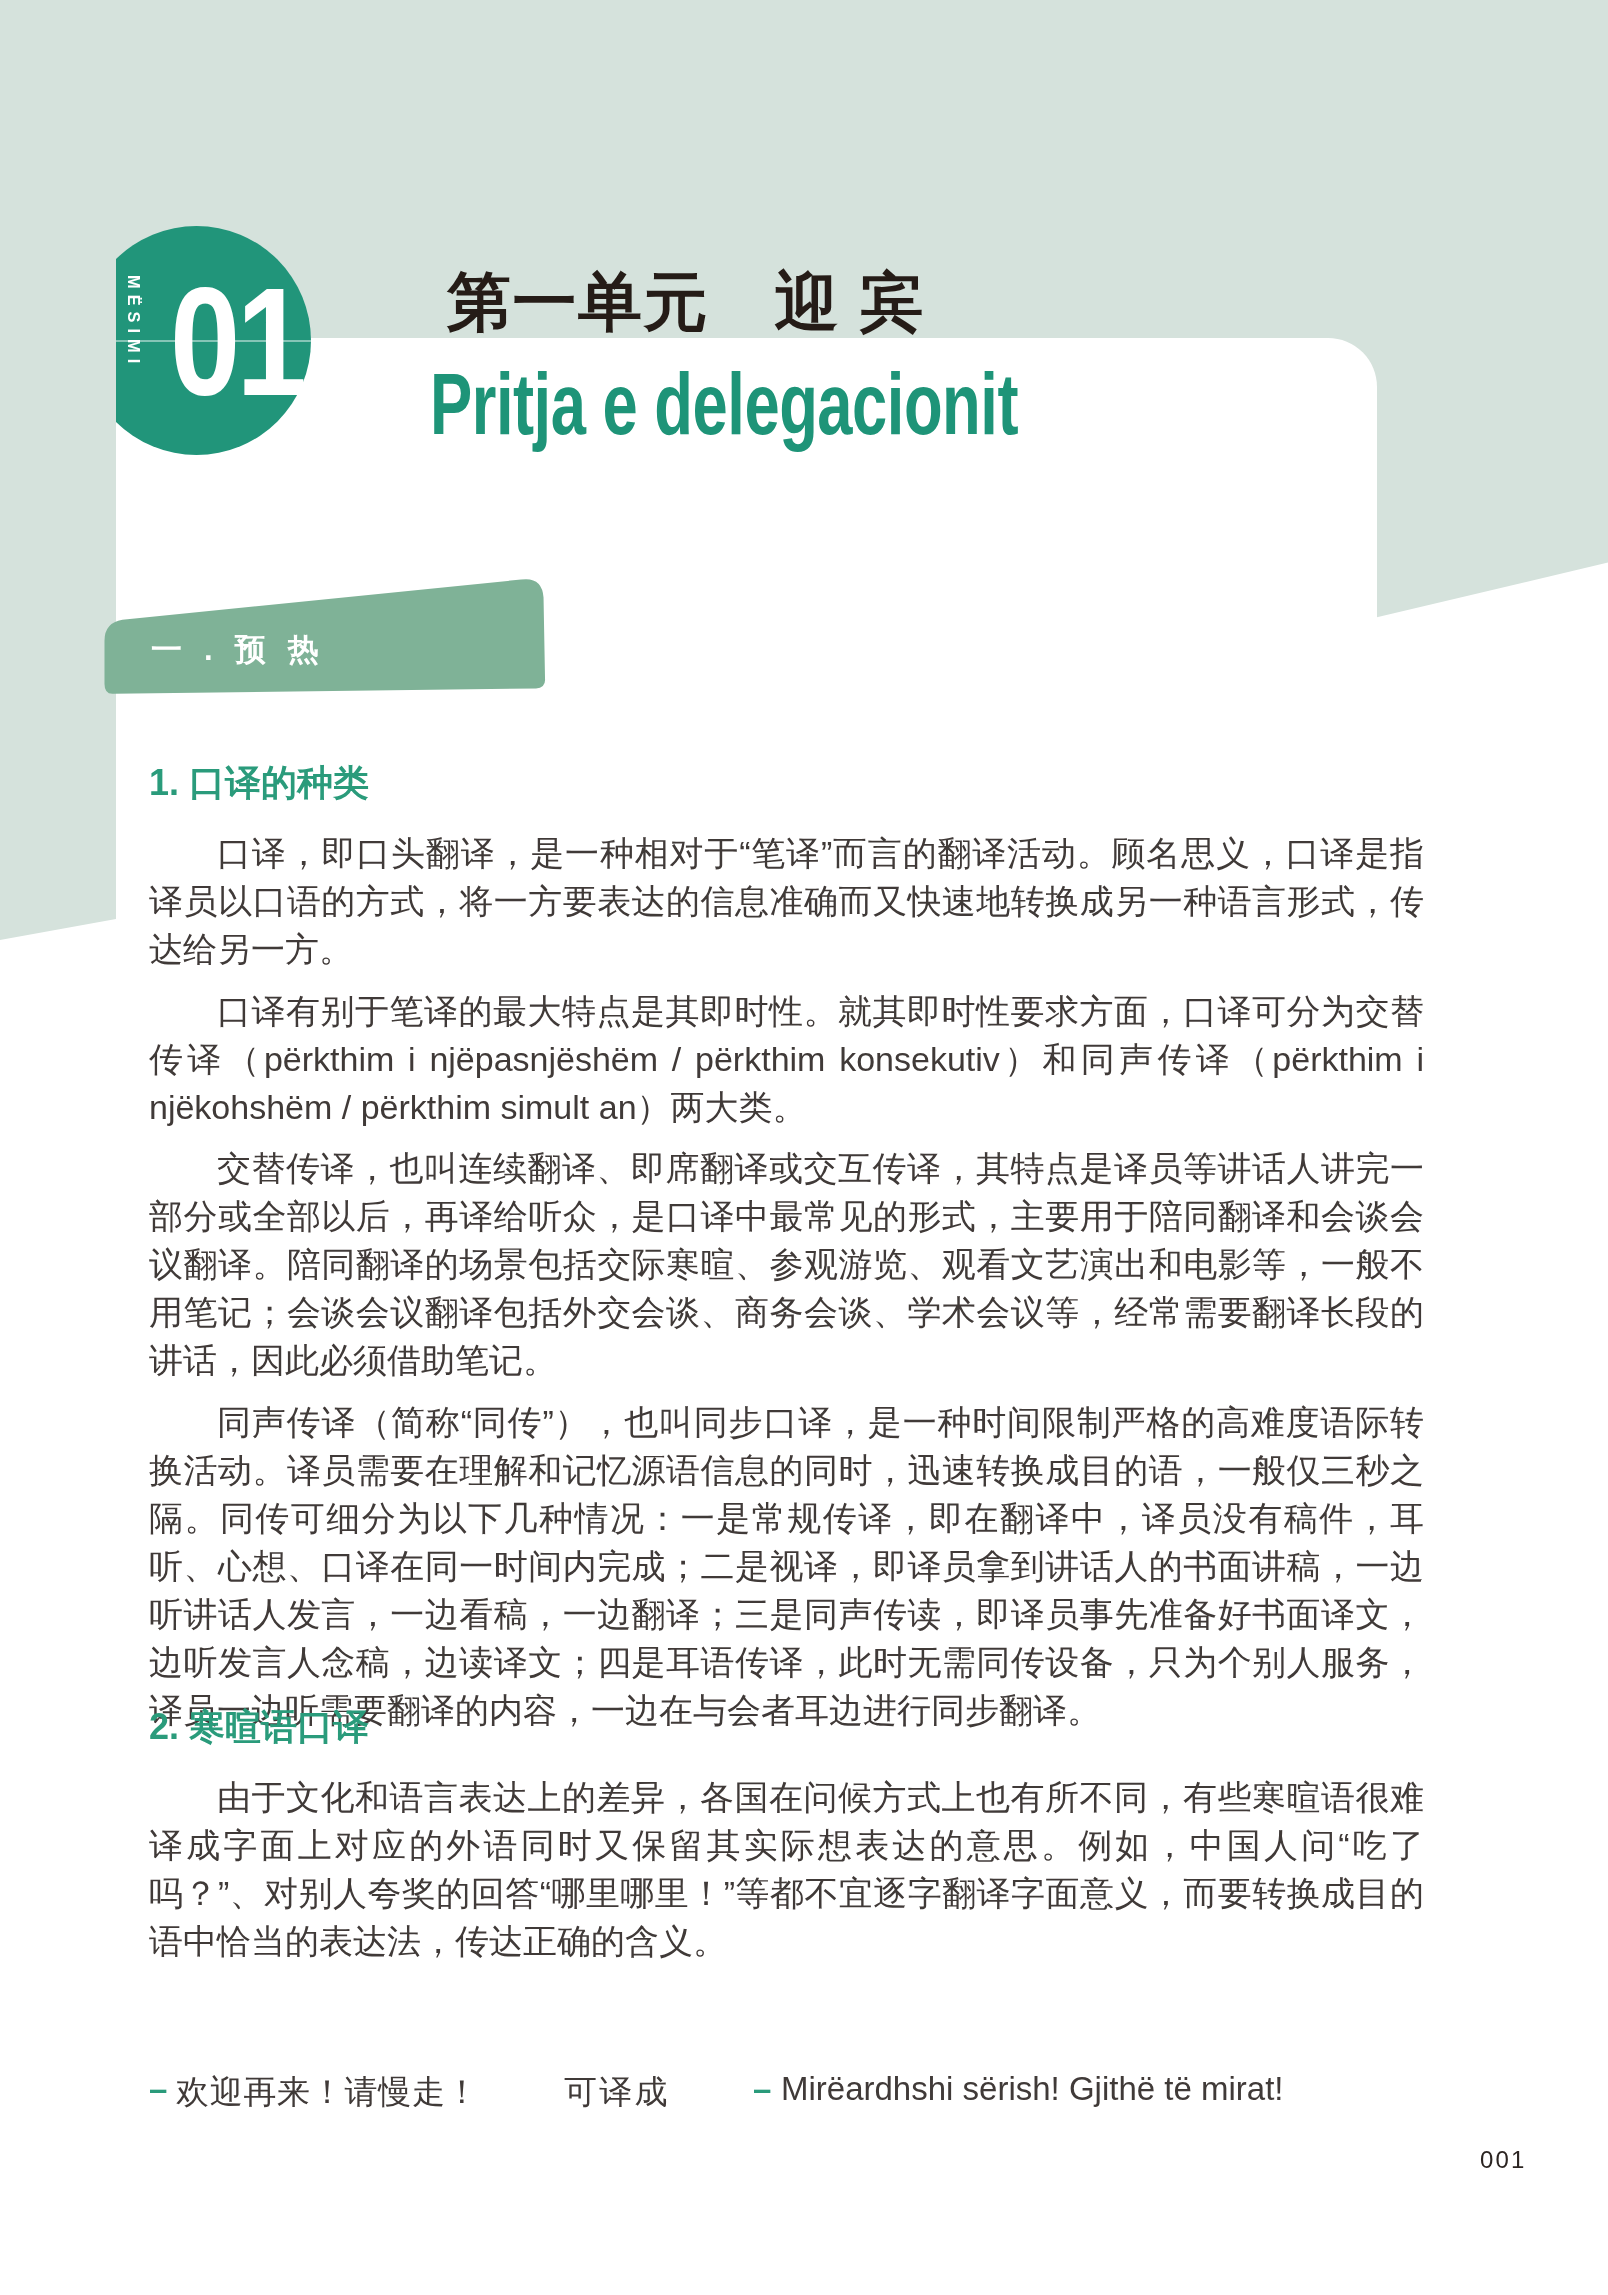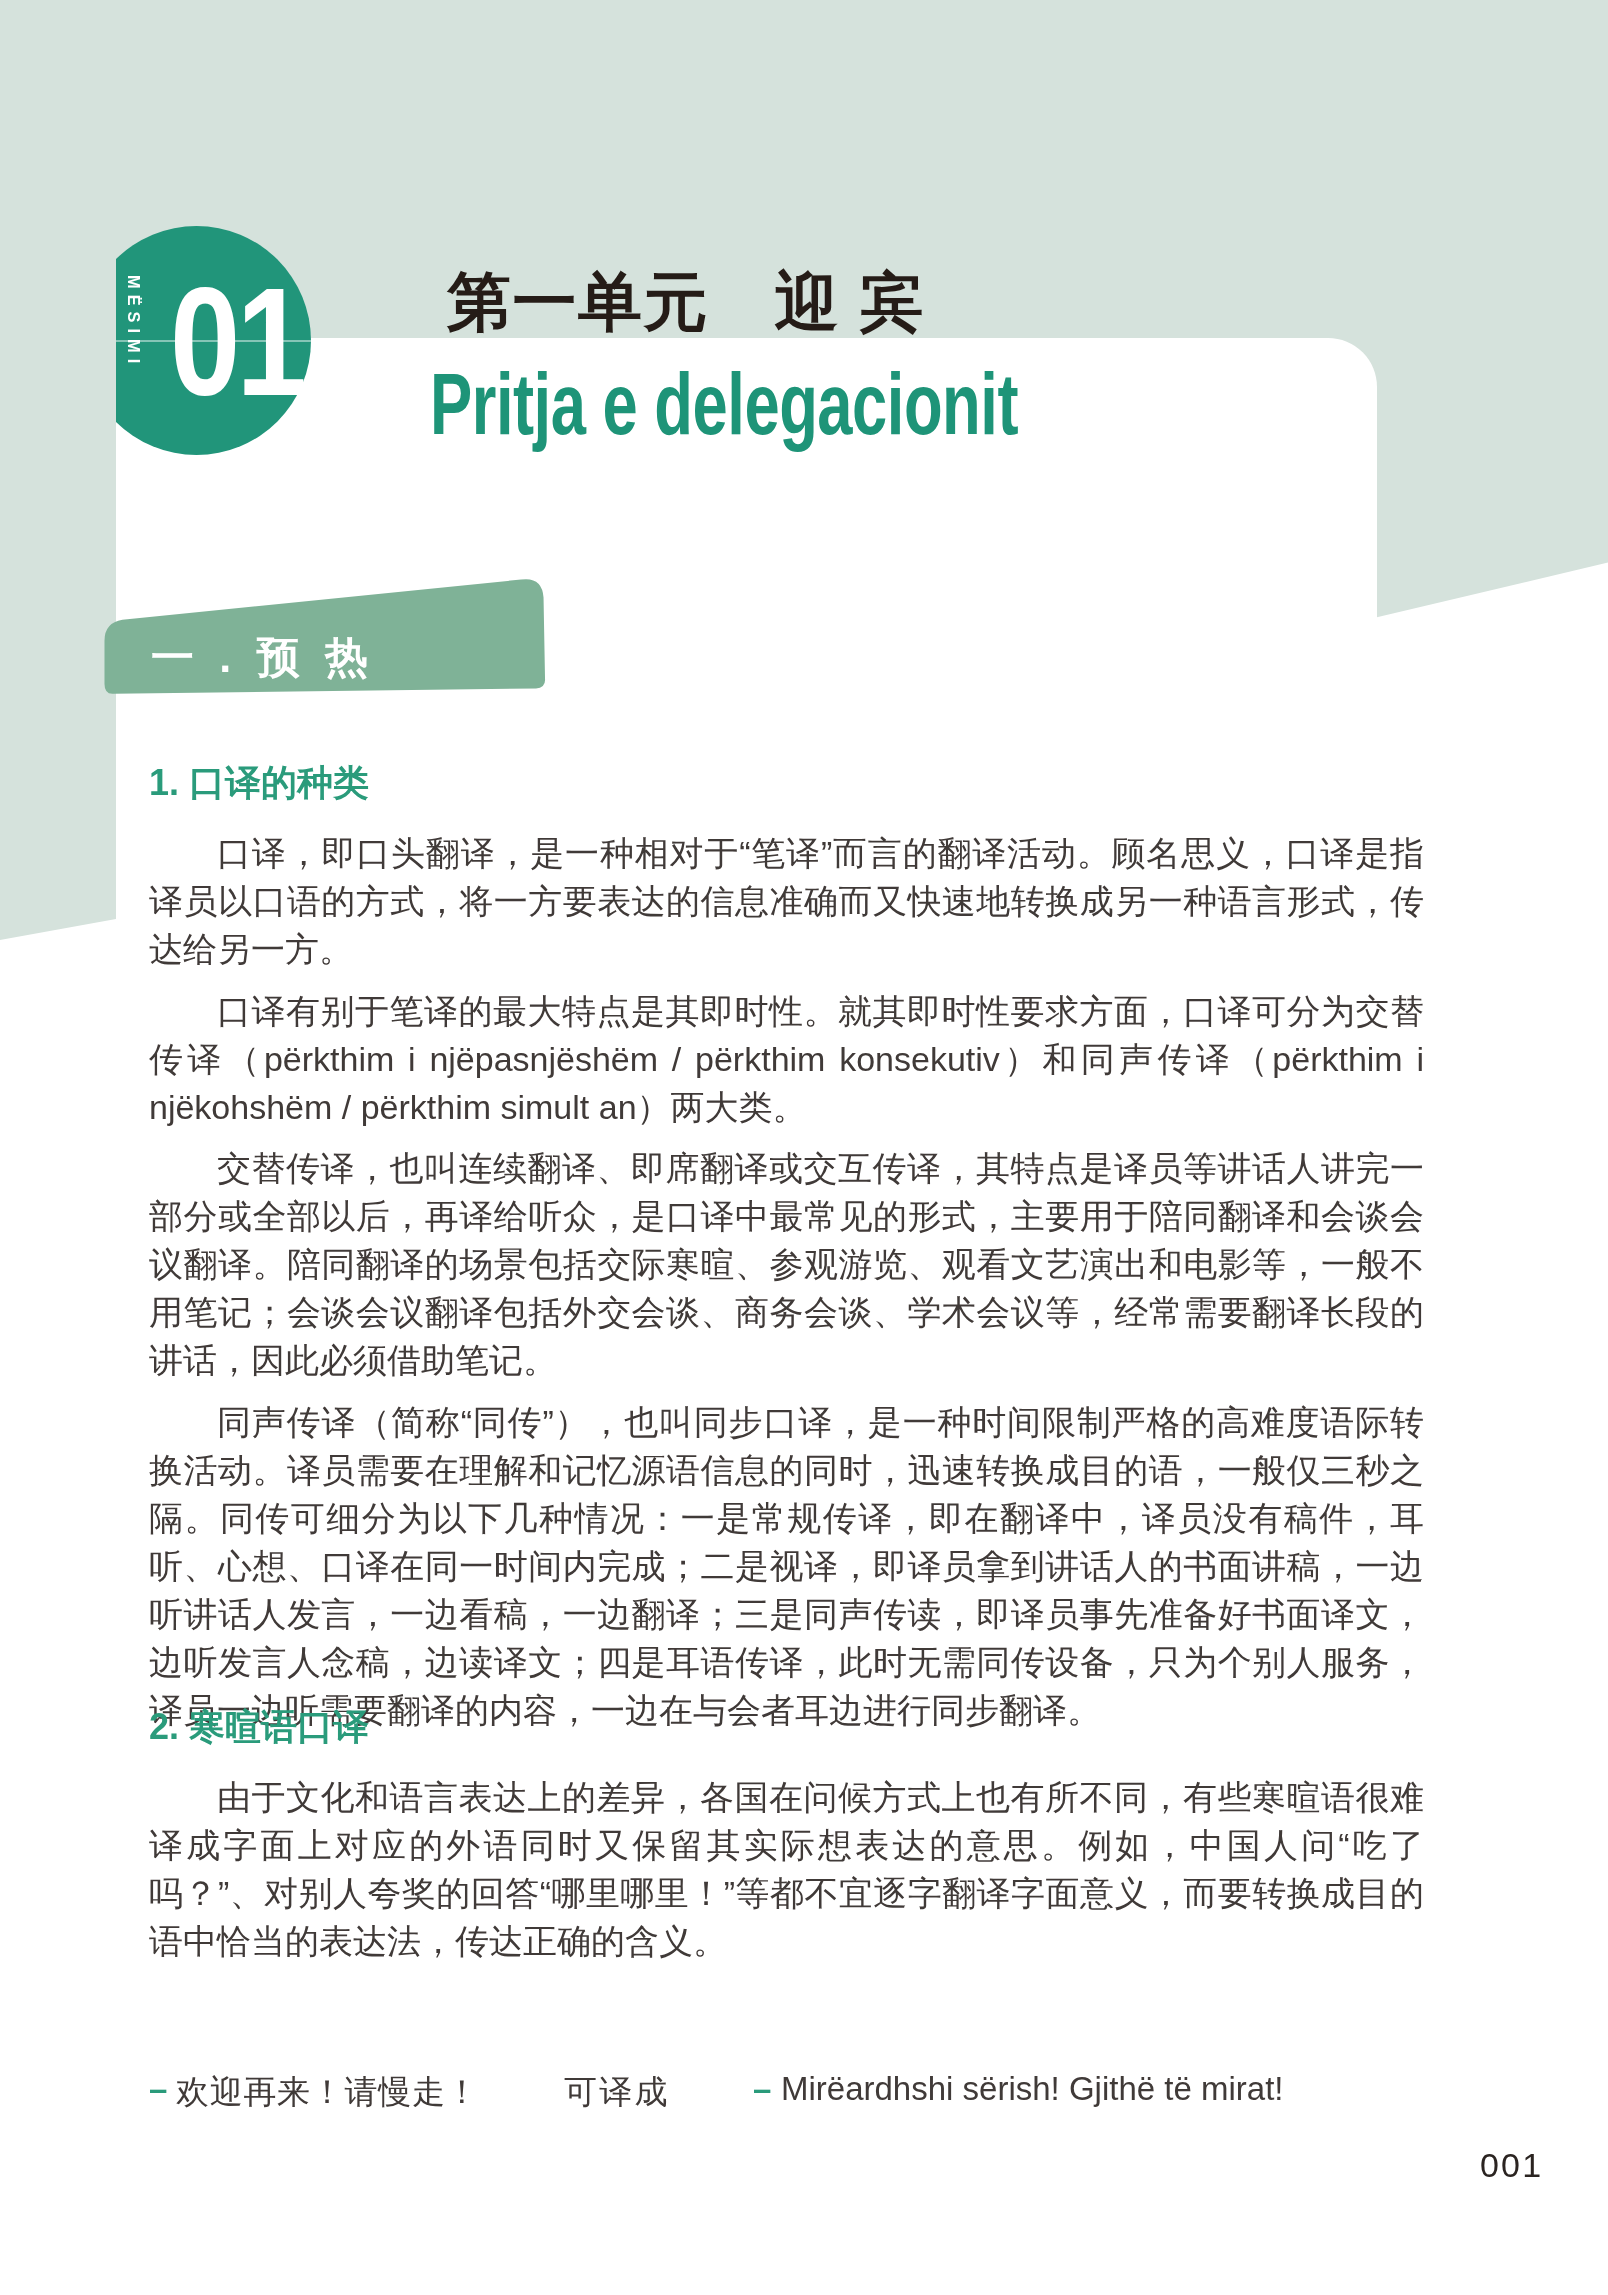--- a/index.html
+++ b/index.html
@@ -40,21 +40,21 @@
     font-weight:700;color:#251c17;z-index:5;letter-spacing:1.5px;
   }
   .title-sq{
     position:absolute;left:430px;top:357px;margin:0;font-size:88px;line-height:94px;
     font-weight:700;color:#1e9478;z-index:5;transform:scaleX(0.72);transform-origin:left top;letter-spacing:-0.7px;
   }
   
   .banner{position:absolute;left:103px;top:572px;width:448px;height:127px;z-index:6;}
   .banner svg{position:absolute;left:0;top:0;}
   .banner-label{
-    position:absolute;left:48px;top:57px;color:#ffffff;font-size:43px;font-weight:700;
+    position:absolute;left:48px;top:57px;color:#ffffff;font-size:31px;font-weight:700;
     letter-spacing:6.7px;white-space:nowrap;
   }
   
   .sec{position:absolute;left:149px;width:1275px;z-index:6;}
   .sec1{top:753px;margin-top:8px;}
   .sec2{top:1705px;}
   .sec h3{margin:0 0 25.4px 0;font-size:36px;line-height:43px;font-weight:700;color:#2a9b7b;}
   .sec p{
     margin:0 0 13.5px 0;font-size:34px;line-height:48px;color:#403a38;
     text-align:justify;text-indent:2em;text-justify:inter-ideograph;
@@ -62,21 +62,21 @@
   
   .example-row{position:absolute;left:149px;top:2070px;width:1315px;height:52px;z-index:6;font-size:33px;color:#403a38;}
   .example-row .dash{position:absolute;top:0;color:#2a9b7b;font-weight:700;}
   .dash-1{left:0;}
   .ex-zh{position:absolute;left:27px;top:0;letter-spacing:0.7px;}
   .ex-conn{position:absolute;left:415px;top:0;letter-spacing:2.2px;}
   .dash-2{left:604px;}
   .ex-sq{position:absolute;left:632px;top:0;}
   
   .page-number{
-    position:absolute;left:1480px;top:2146px;font-size:34px;letter-spacing:2.2px;
+    position:absolute;left:1480px;top:2146px;font-size:24px;letter-spacing:2.2px;
     color:#2b2421;z-index:6;font-weight:500;
   }
 </style>
 </head>
 <body>
 
 <div class="page">
 
   <div class="tint-band"></div>
   <div class="tint-left-strip"></div>

